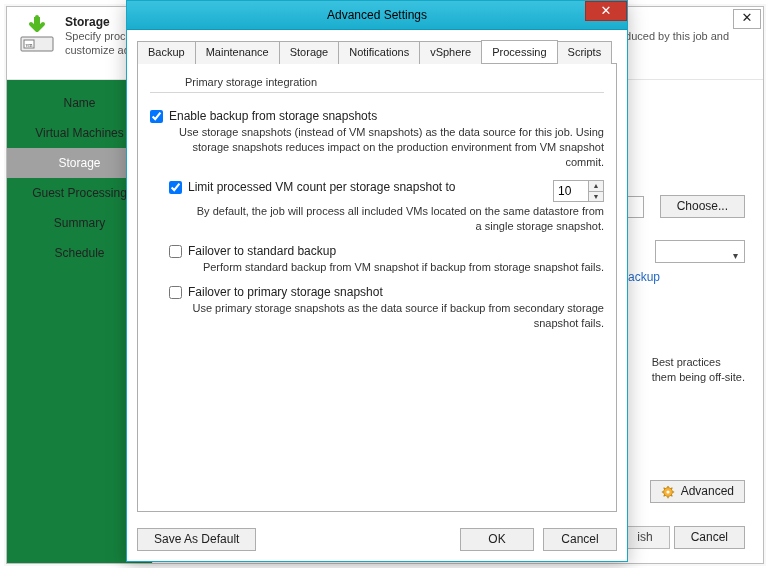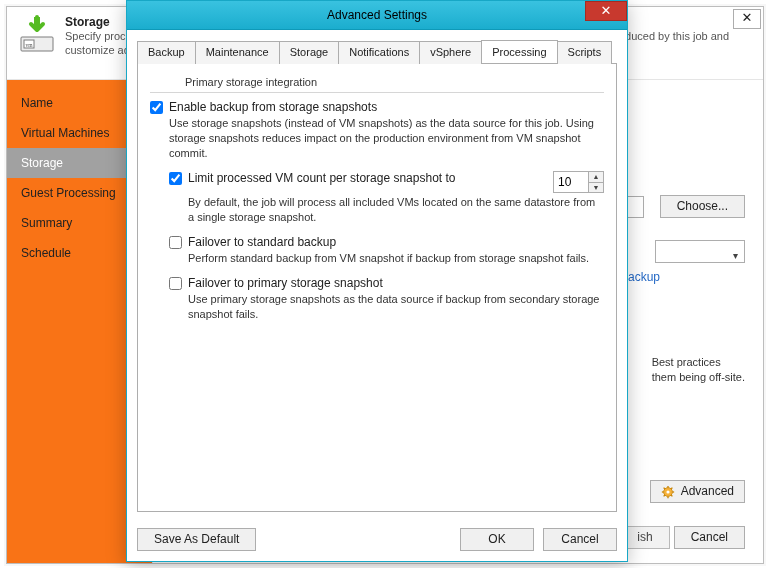--- a/index.html
+++ b/index.html
@@ -61,23 +61,24 @@
   .parent-icon svg { width: 40px; height: 40px; }
   .parent-title { font-weight: bold; font-size: 12px; }
   .parent-sub { color: #555; font-size: 11px; line-height: 14px; }
 
   .parent-body {
     flex: 1;
     display: flex;
   }
   .sidebar {
     width: 145px;
-    background: #f97316;
+    background: #15803d;
     border-right: 1px solid #e8e8e8;
     padding-top: 8px;
+    text-align: center;
   }
   .sidebar-item {
     padding: 8px 14px;
     color: #222;
   }
   .sidebar-item.selected {
     background: #a1a1a1;
     color: #fff;
   }
   .parent-content {
@@ -234,38 +235,39 @@
   }
 
   .groupbox-title {
     font-size: 11px;
     color: #333;
     margin-bottom: 4px;
     padding-left: 35px;
   }
   .groupbox {
     border-top: 1px solid #d6d6d6;
-    padding-top: 7px;
+    padding-top: 16px;
   }
 
   .check-row {
     display: flex;
     align-items: flex-start;
     gap: 6px;
     margin-bottom: 2px;
   }
   .check-row input[type=checkbox] {
     width: 13px; height: 13px; margin: 1px 0 0 0;
   }
   .check-label { font-size: 12px; }
   .sub-desc {
     font-size: 11px;
     color: #333;
     line-height: 15px;
     margin: 0 0 10px 19px;
+    text-align: right;
   }
   .indent-1 { margin-left: 19px; }
 
   .spinner {
     display: inline-flex;
     border: 1px solid #adadad;
     height: 20px;
     vertical-align: middle;
   }
   .spinner input {

